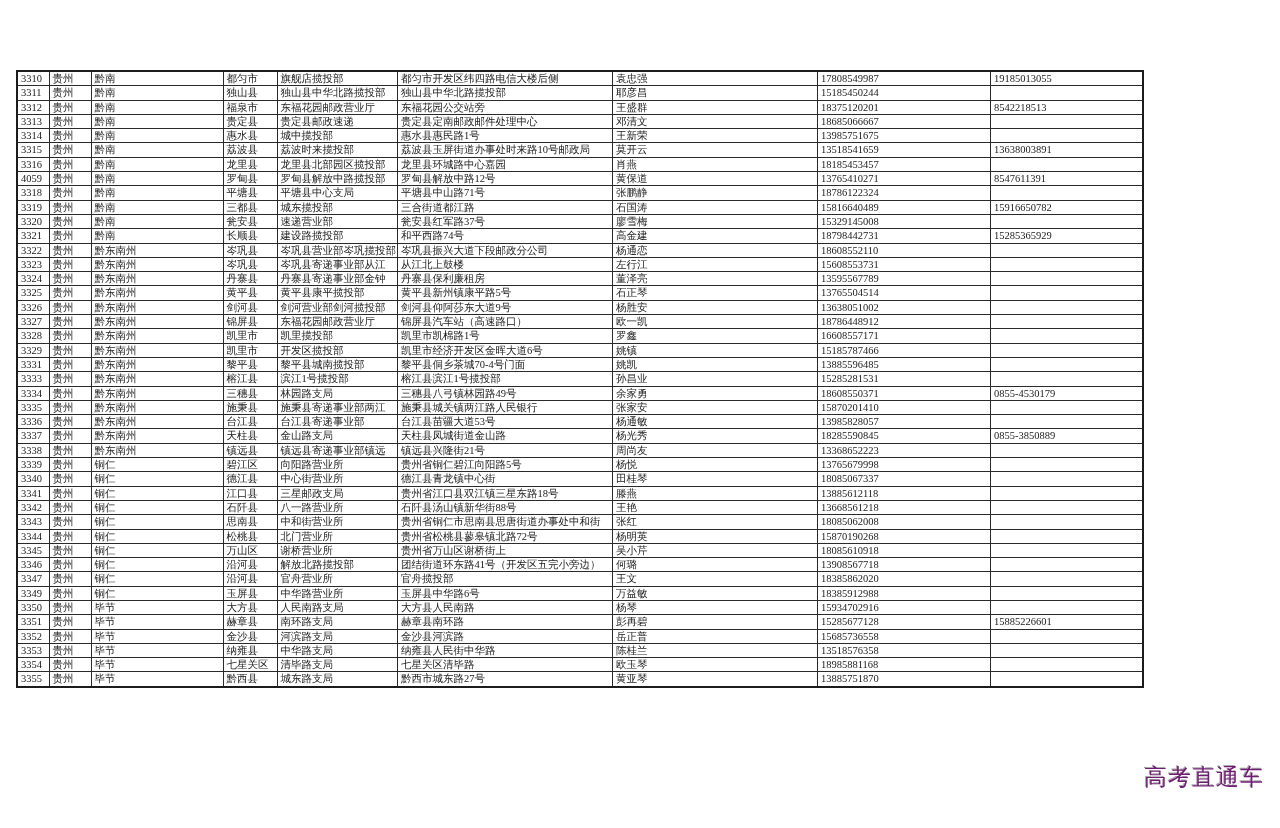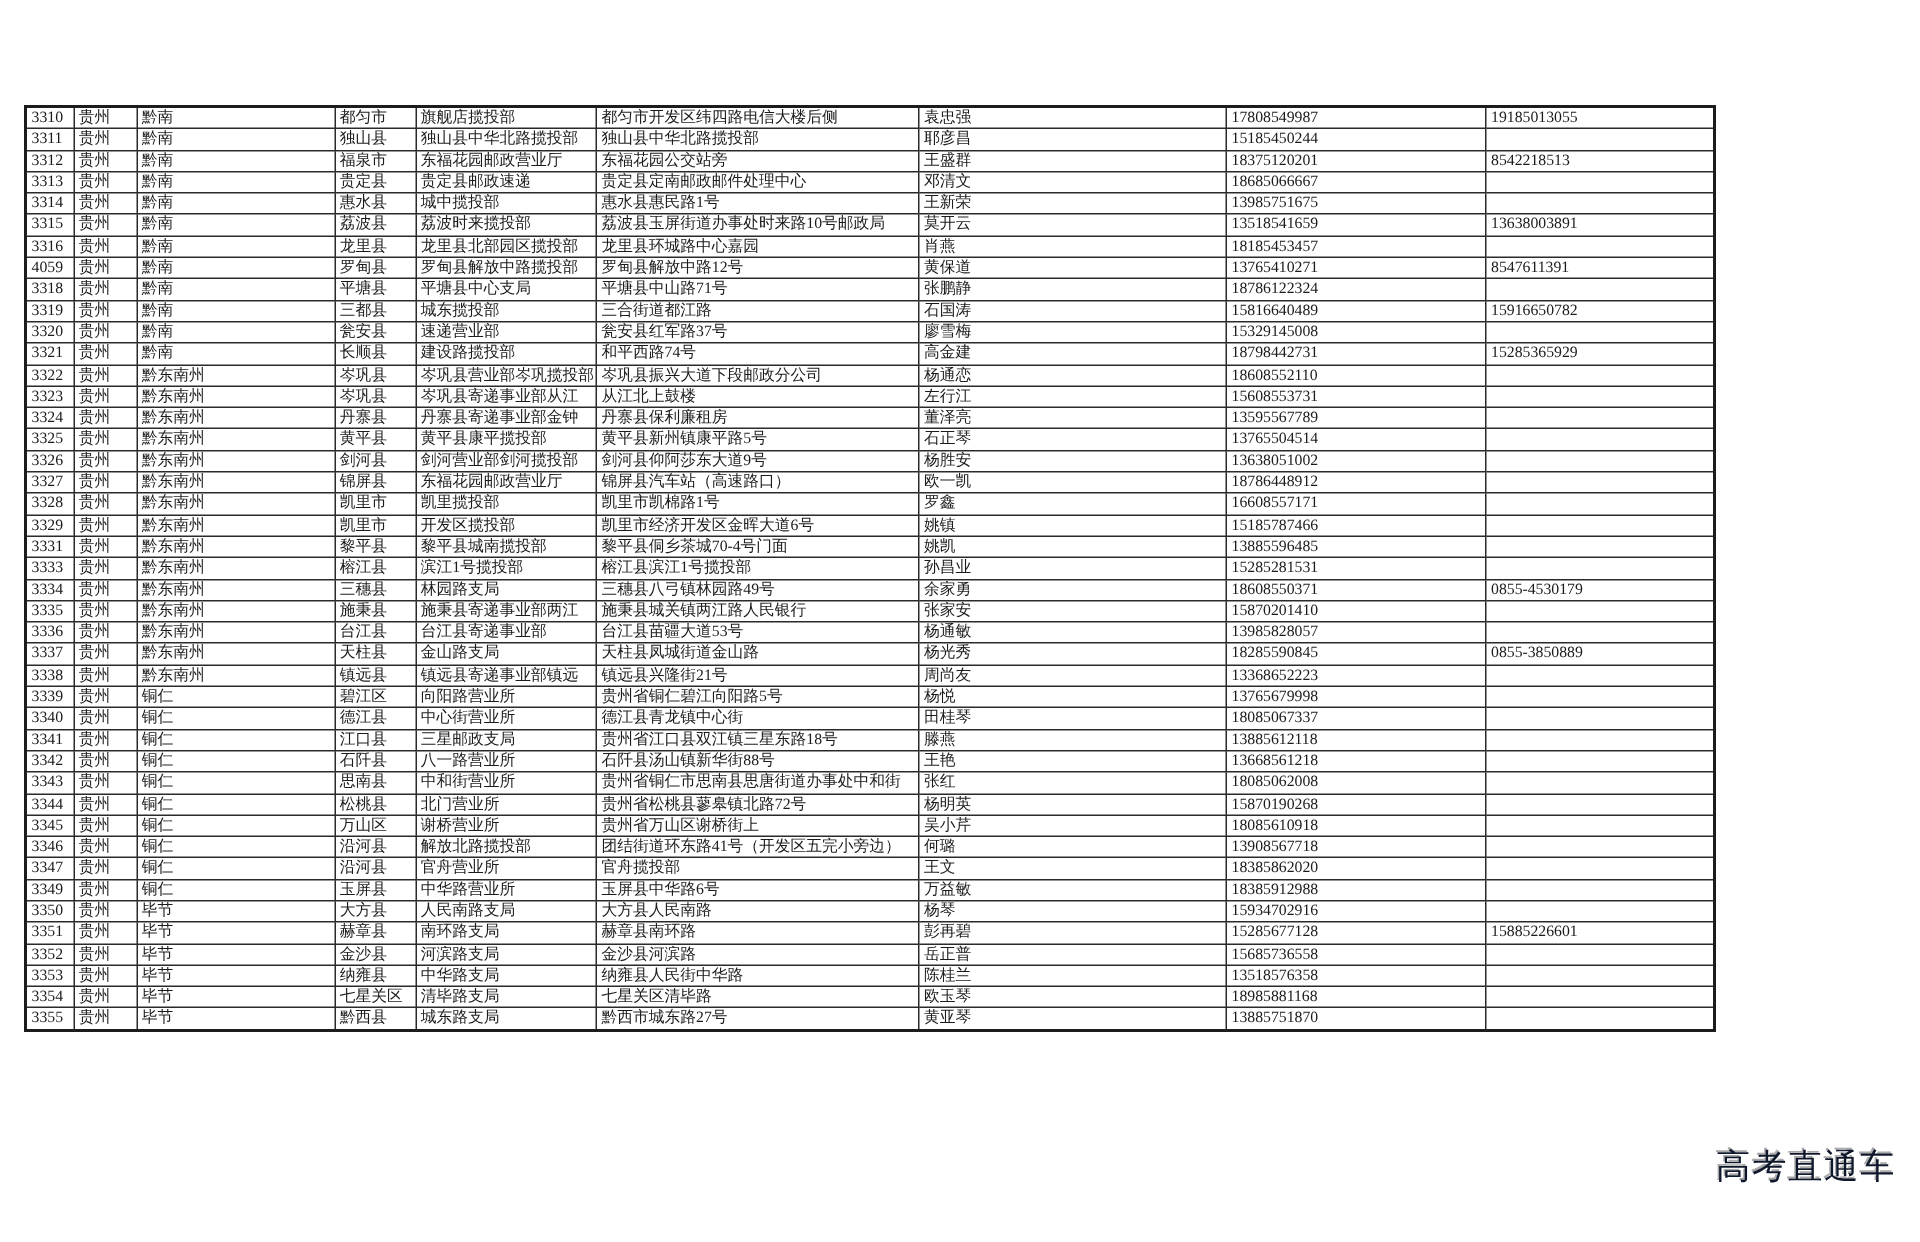--- a/index.html
+++ b/index.html
@@ -29,21 +29,21 @@
   col.c-office   { width:119px; }
   col.c-address  { width:215px; }
   col.c-contact  { width:205px; }
   col.c-phone    { width:173px; }
   col.c-phone2   { width:152px; }
 
   .watermark {
     position:absolute; left:1144px; top:762px;
     font-family:Liberation Serif, serif;
     font-size:23px; letter-spacing:1px;
-    color:#0f172a;
+    color:#701a75;
     text-shadow:1px 1px 0 #ffffff, -1px -1px 0 #aaaaaa;
     user-select:none;
   }
 </style>
 </head>
 <body>
 
 <div class="sheet">
 
   <table class="data-grid">

